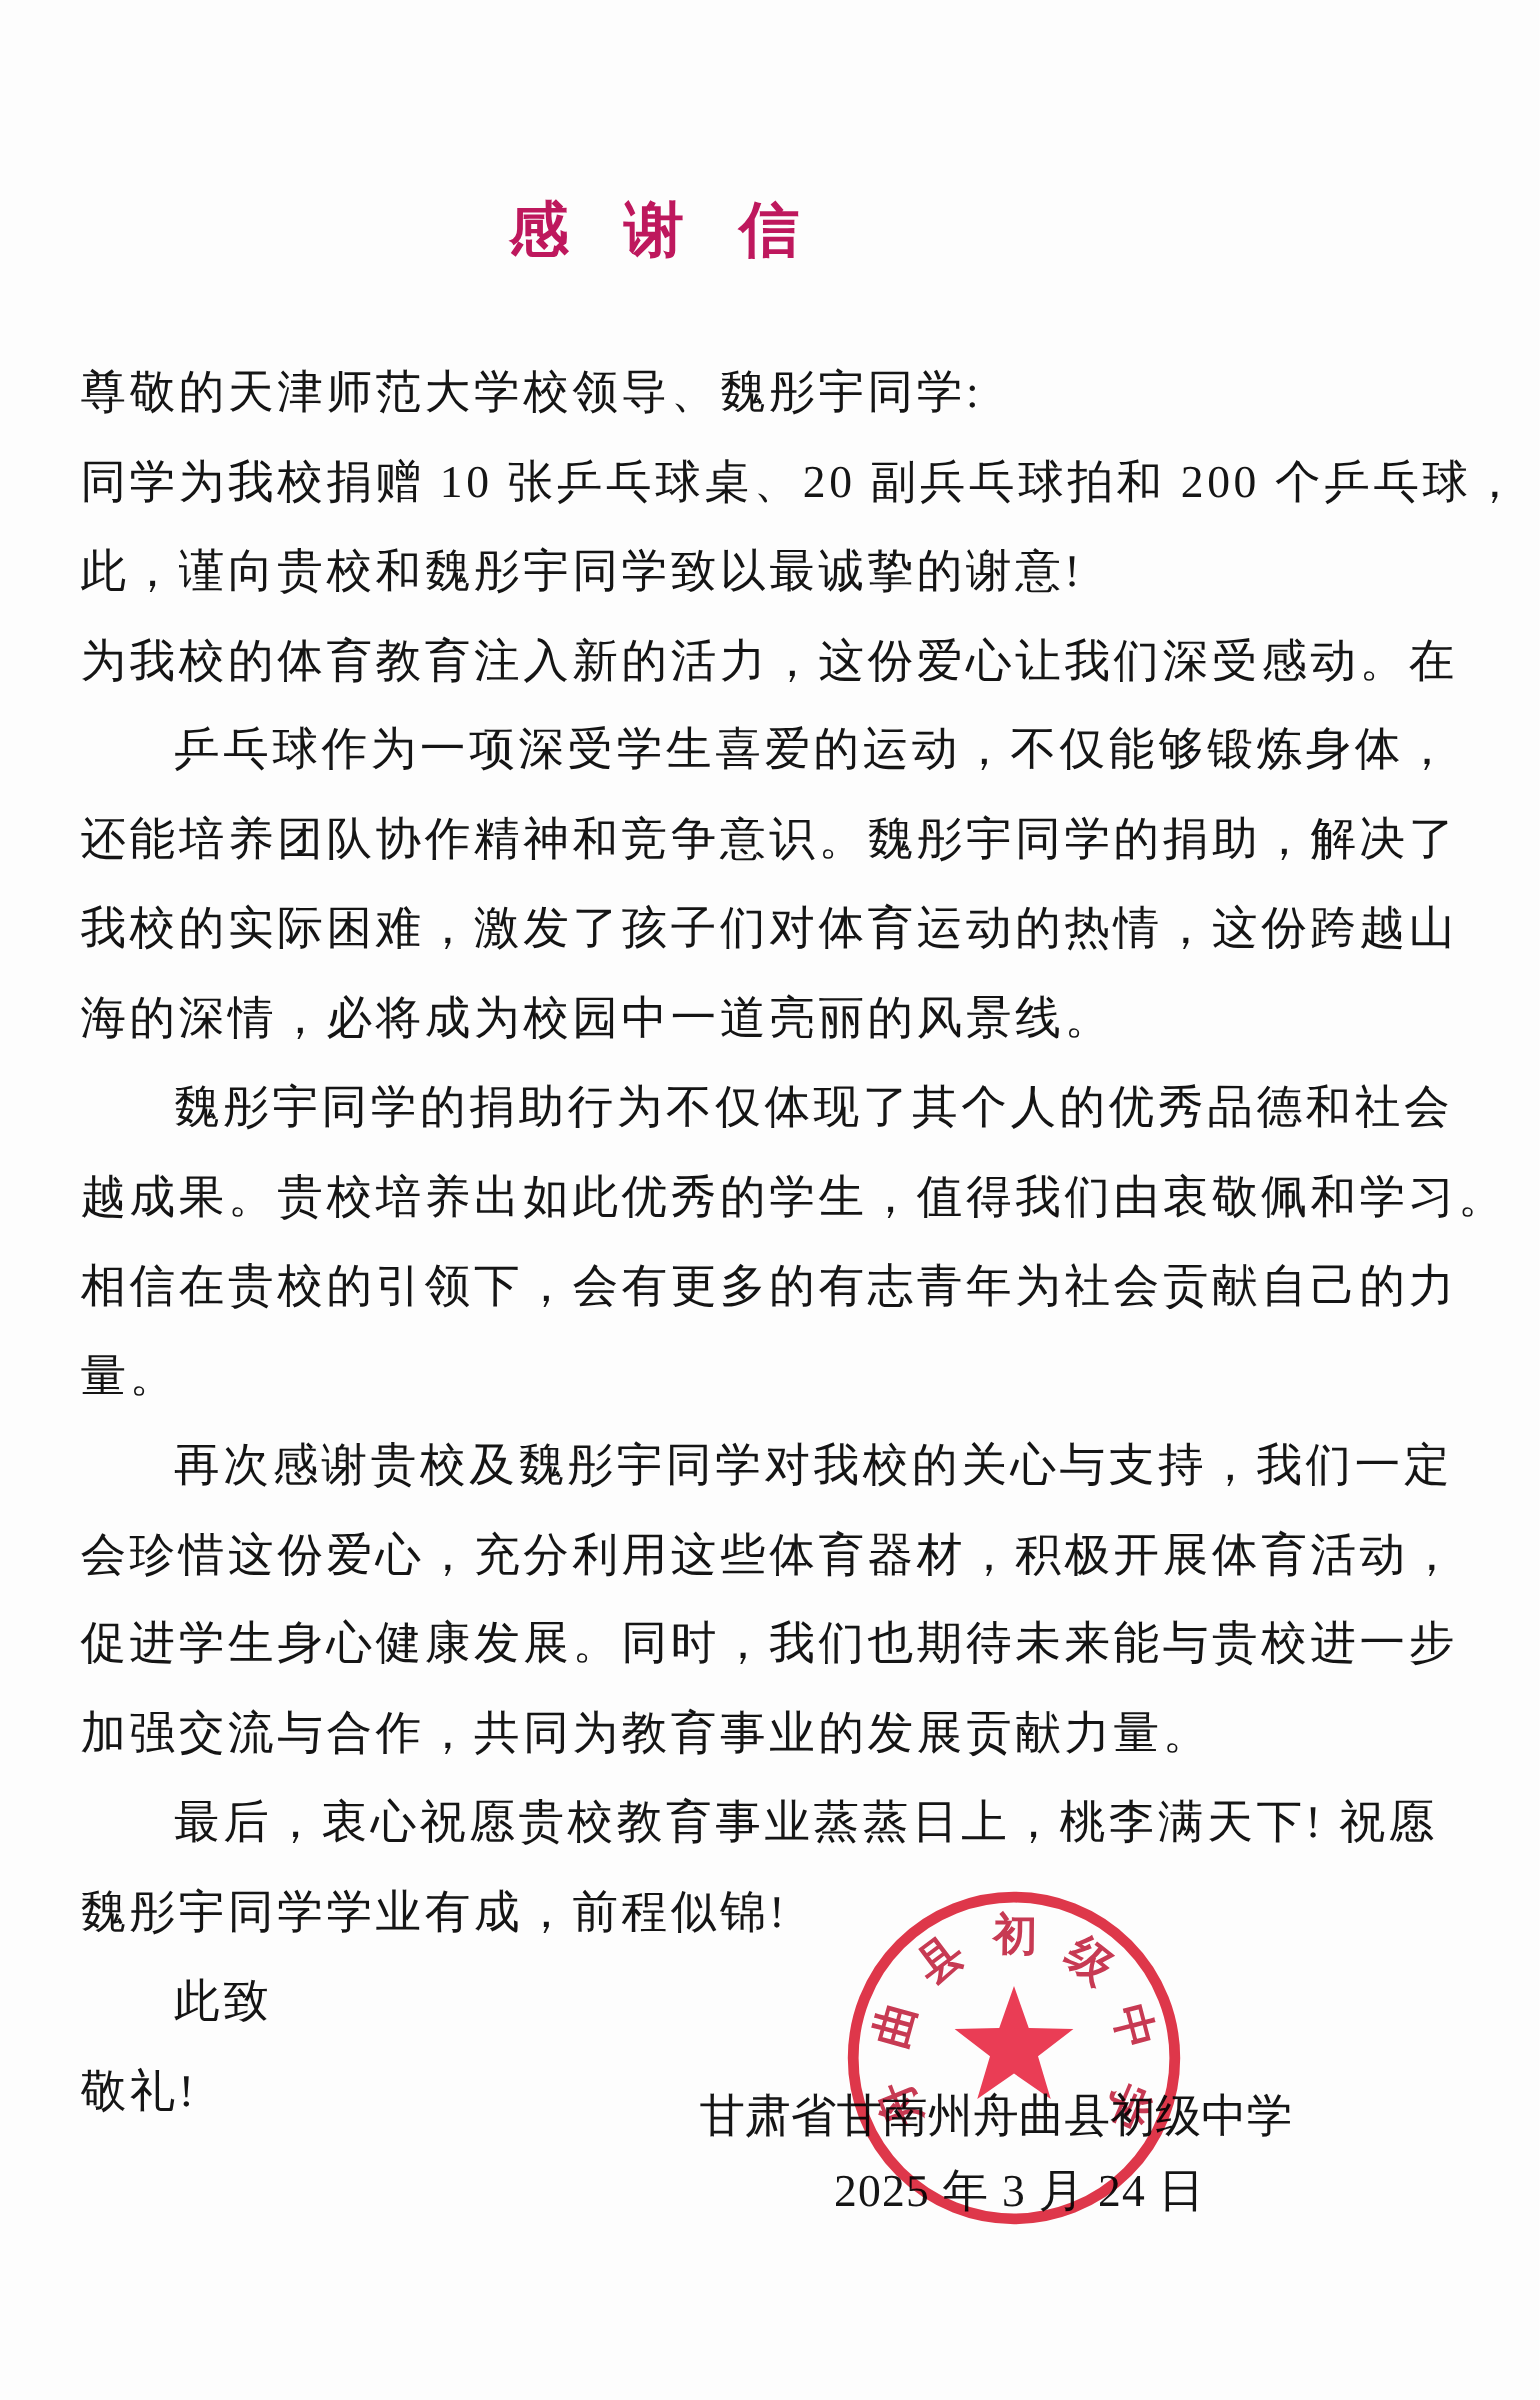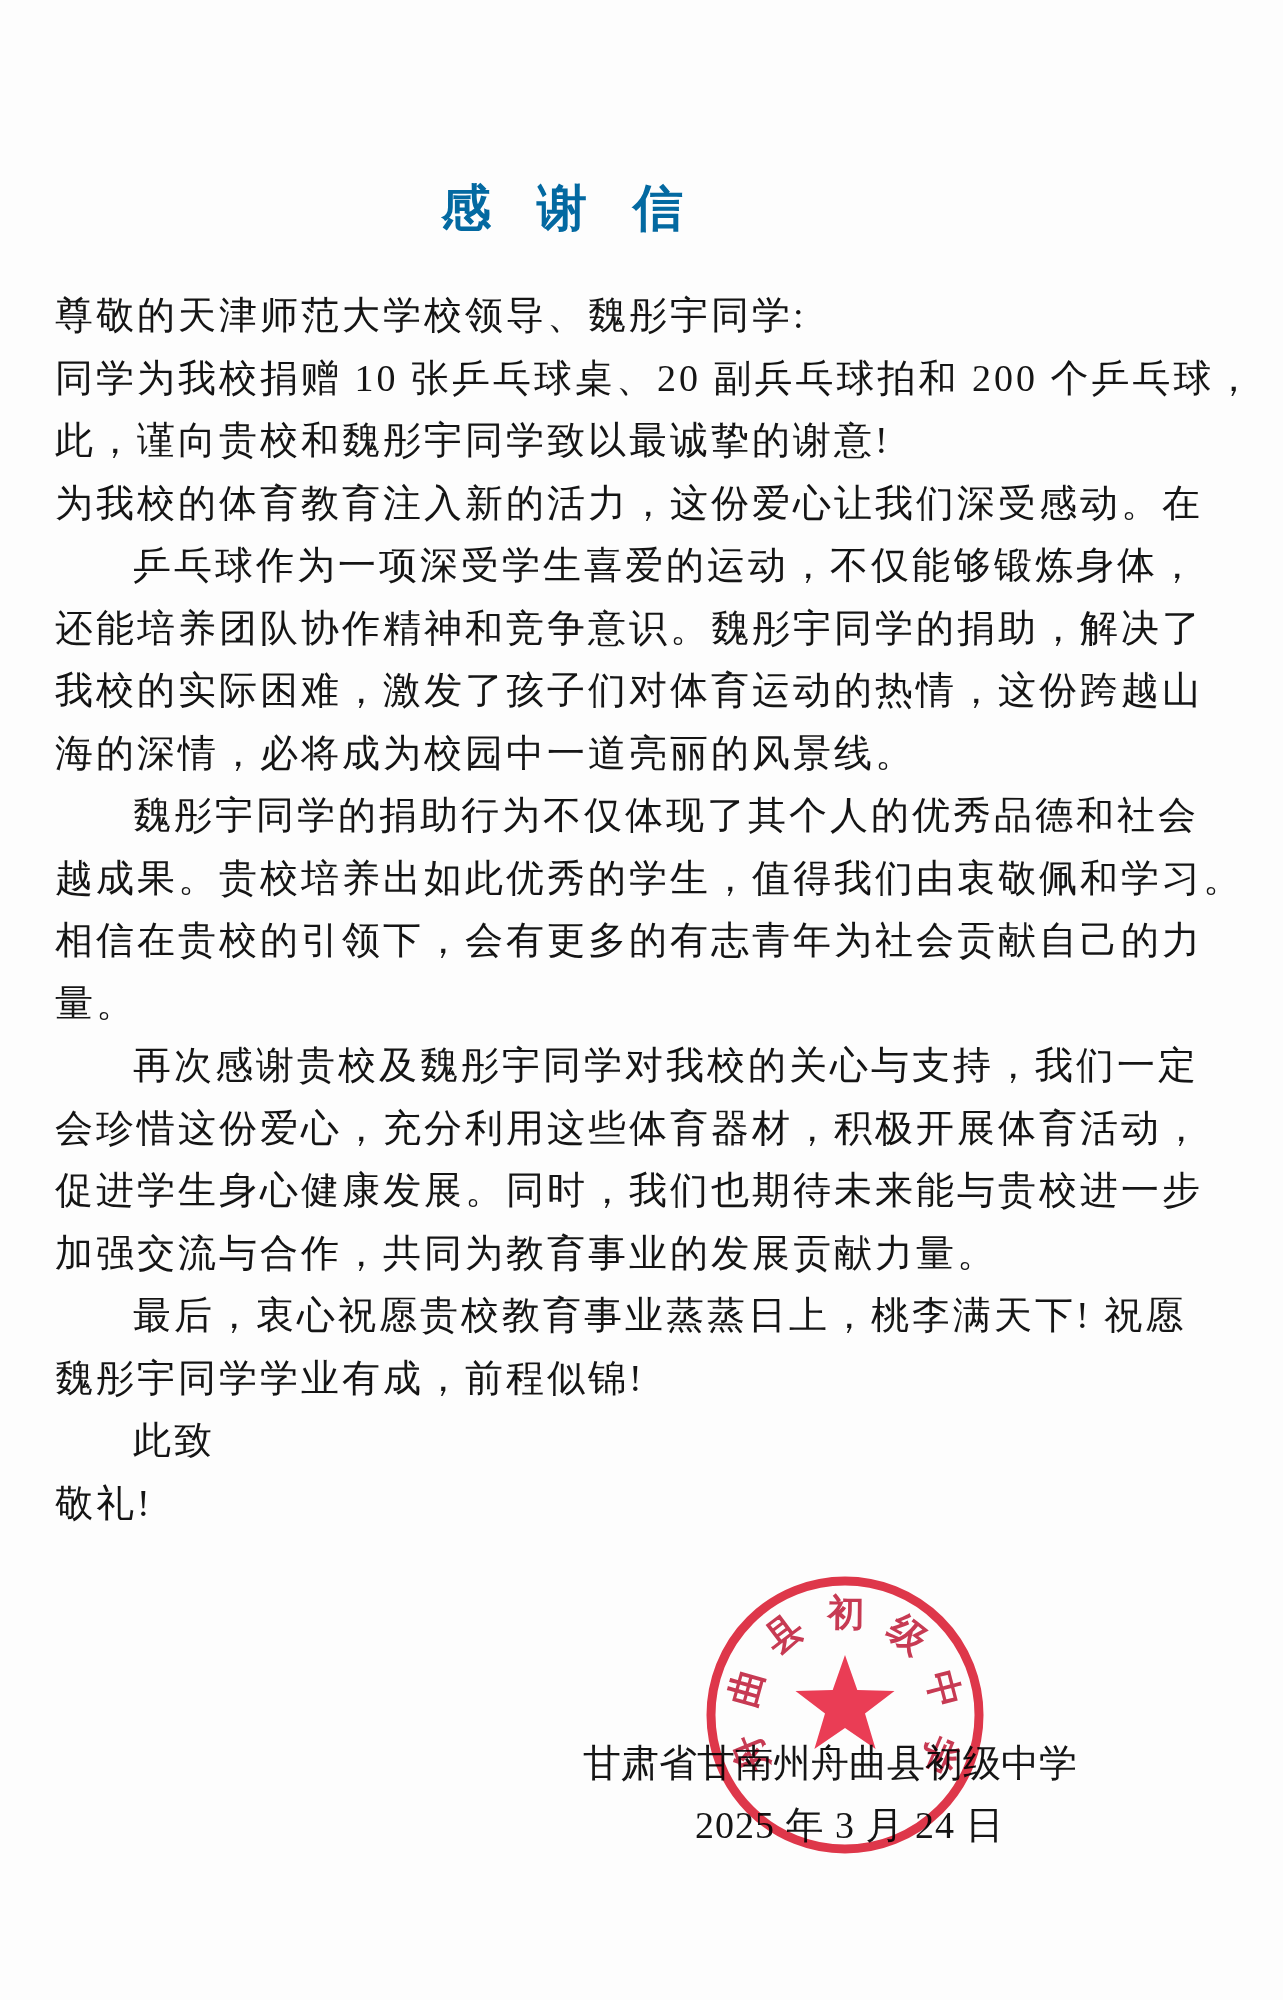--- a/index.html
+++ b/index.html
@@ -7,30 +7,30 @@
     width:1283px; height:2000px;
     background:#ffffff;
     font-family:"Liberation Serif","DejaVu Serif",serif;
     position:relative; overflow:hidden;
   }
   .page {
     position:absolute; left:0; top:0; width:1283px; height:2000px;
     background:#fdfdfd; color:#141414;
   }
   .title {
-    position:absolute; left:424px; top:158px; margin:17px;
+    position:absolute; left:424px; top:158px; margin:0;
     font-family:"Liberation Sans","DejaVu Sans",sans-serif;
     font-weight:bold; font-size:50px; letter-spacing:46px;
-    color:#0369a1; white-space:nowrap;
+    color:#be185d; white-space:nowrap;
   }
   .body-lines {
     position:absolute; left:55px; top:284px; width:1185px;
   }
   .body-lines p {
-    margin:0; height:62.5px; line-height:62.5px;
+    margin:12px; height:62.5px; line-height:62.5px;
     font-size:38px; letter-spacing:3px; white-space:nowrap;
     color:#151515;
   }
   .body-lines p.indent { text-indent:78px; }
   .signature {
     position:absolute; left:583px; top:1738px;
     font-size:38px; letter-spacing:0px; white-space:nowrap; color:#151515;
   }
   .date {
     position:absolute; left:695px; top:1800px;

